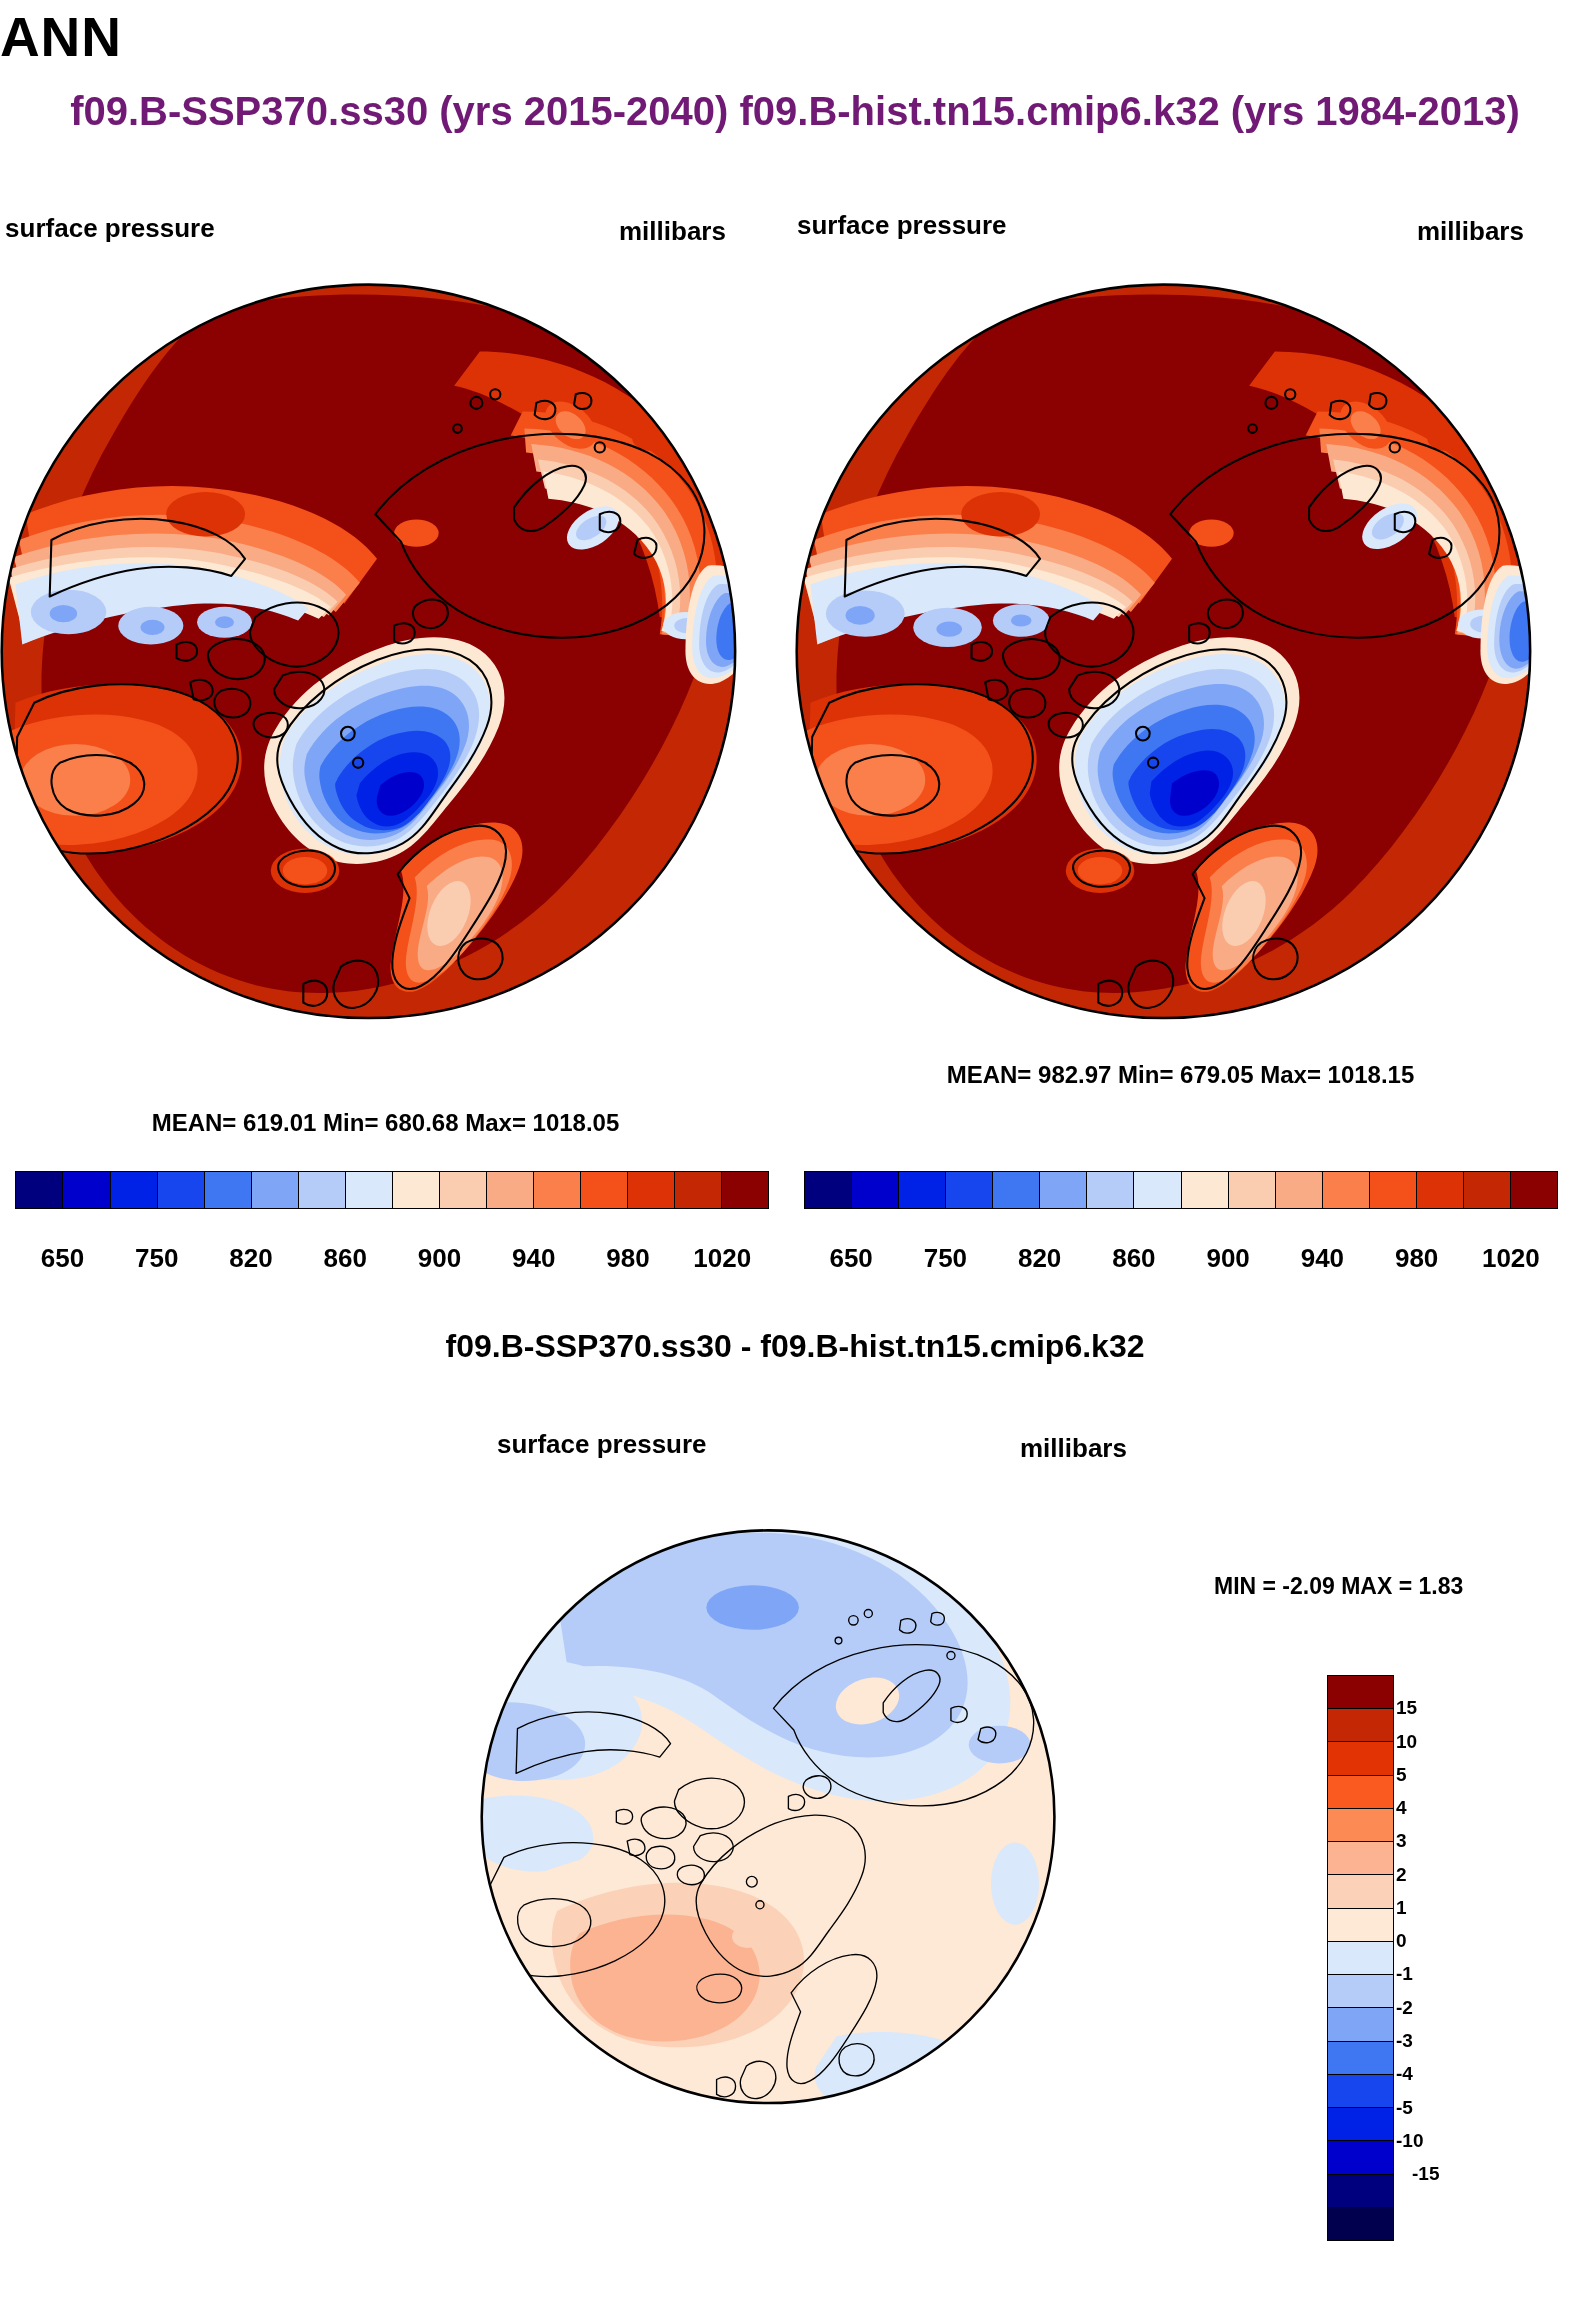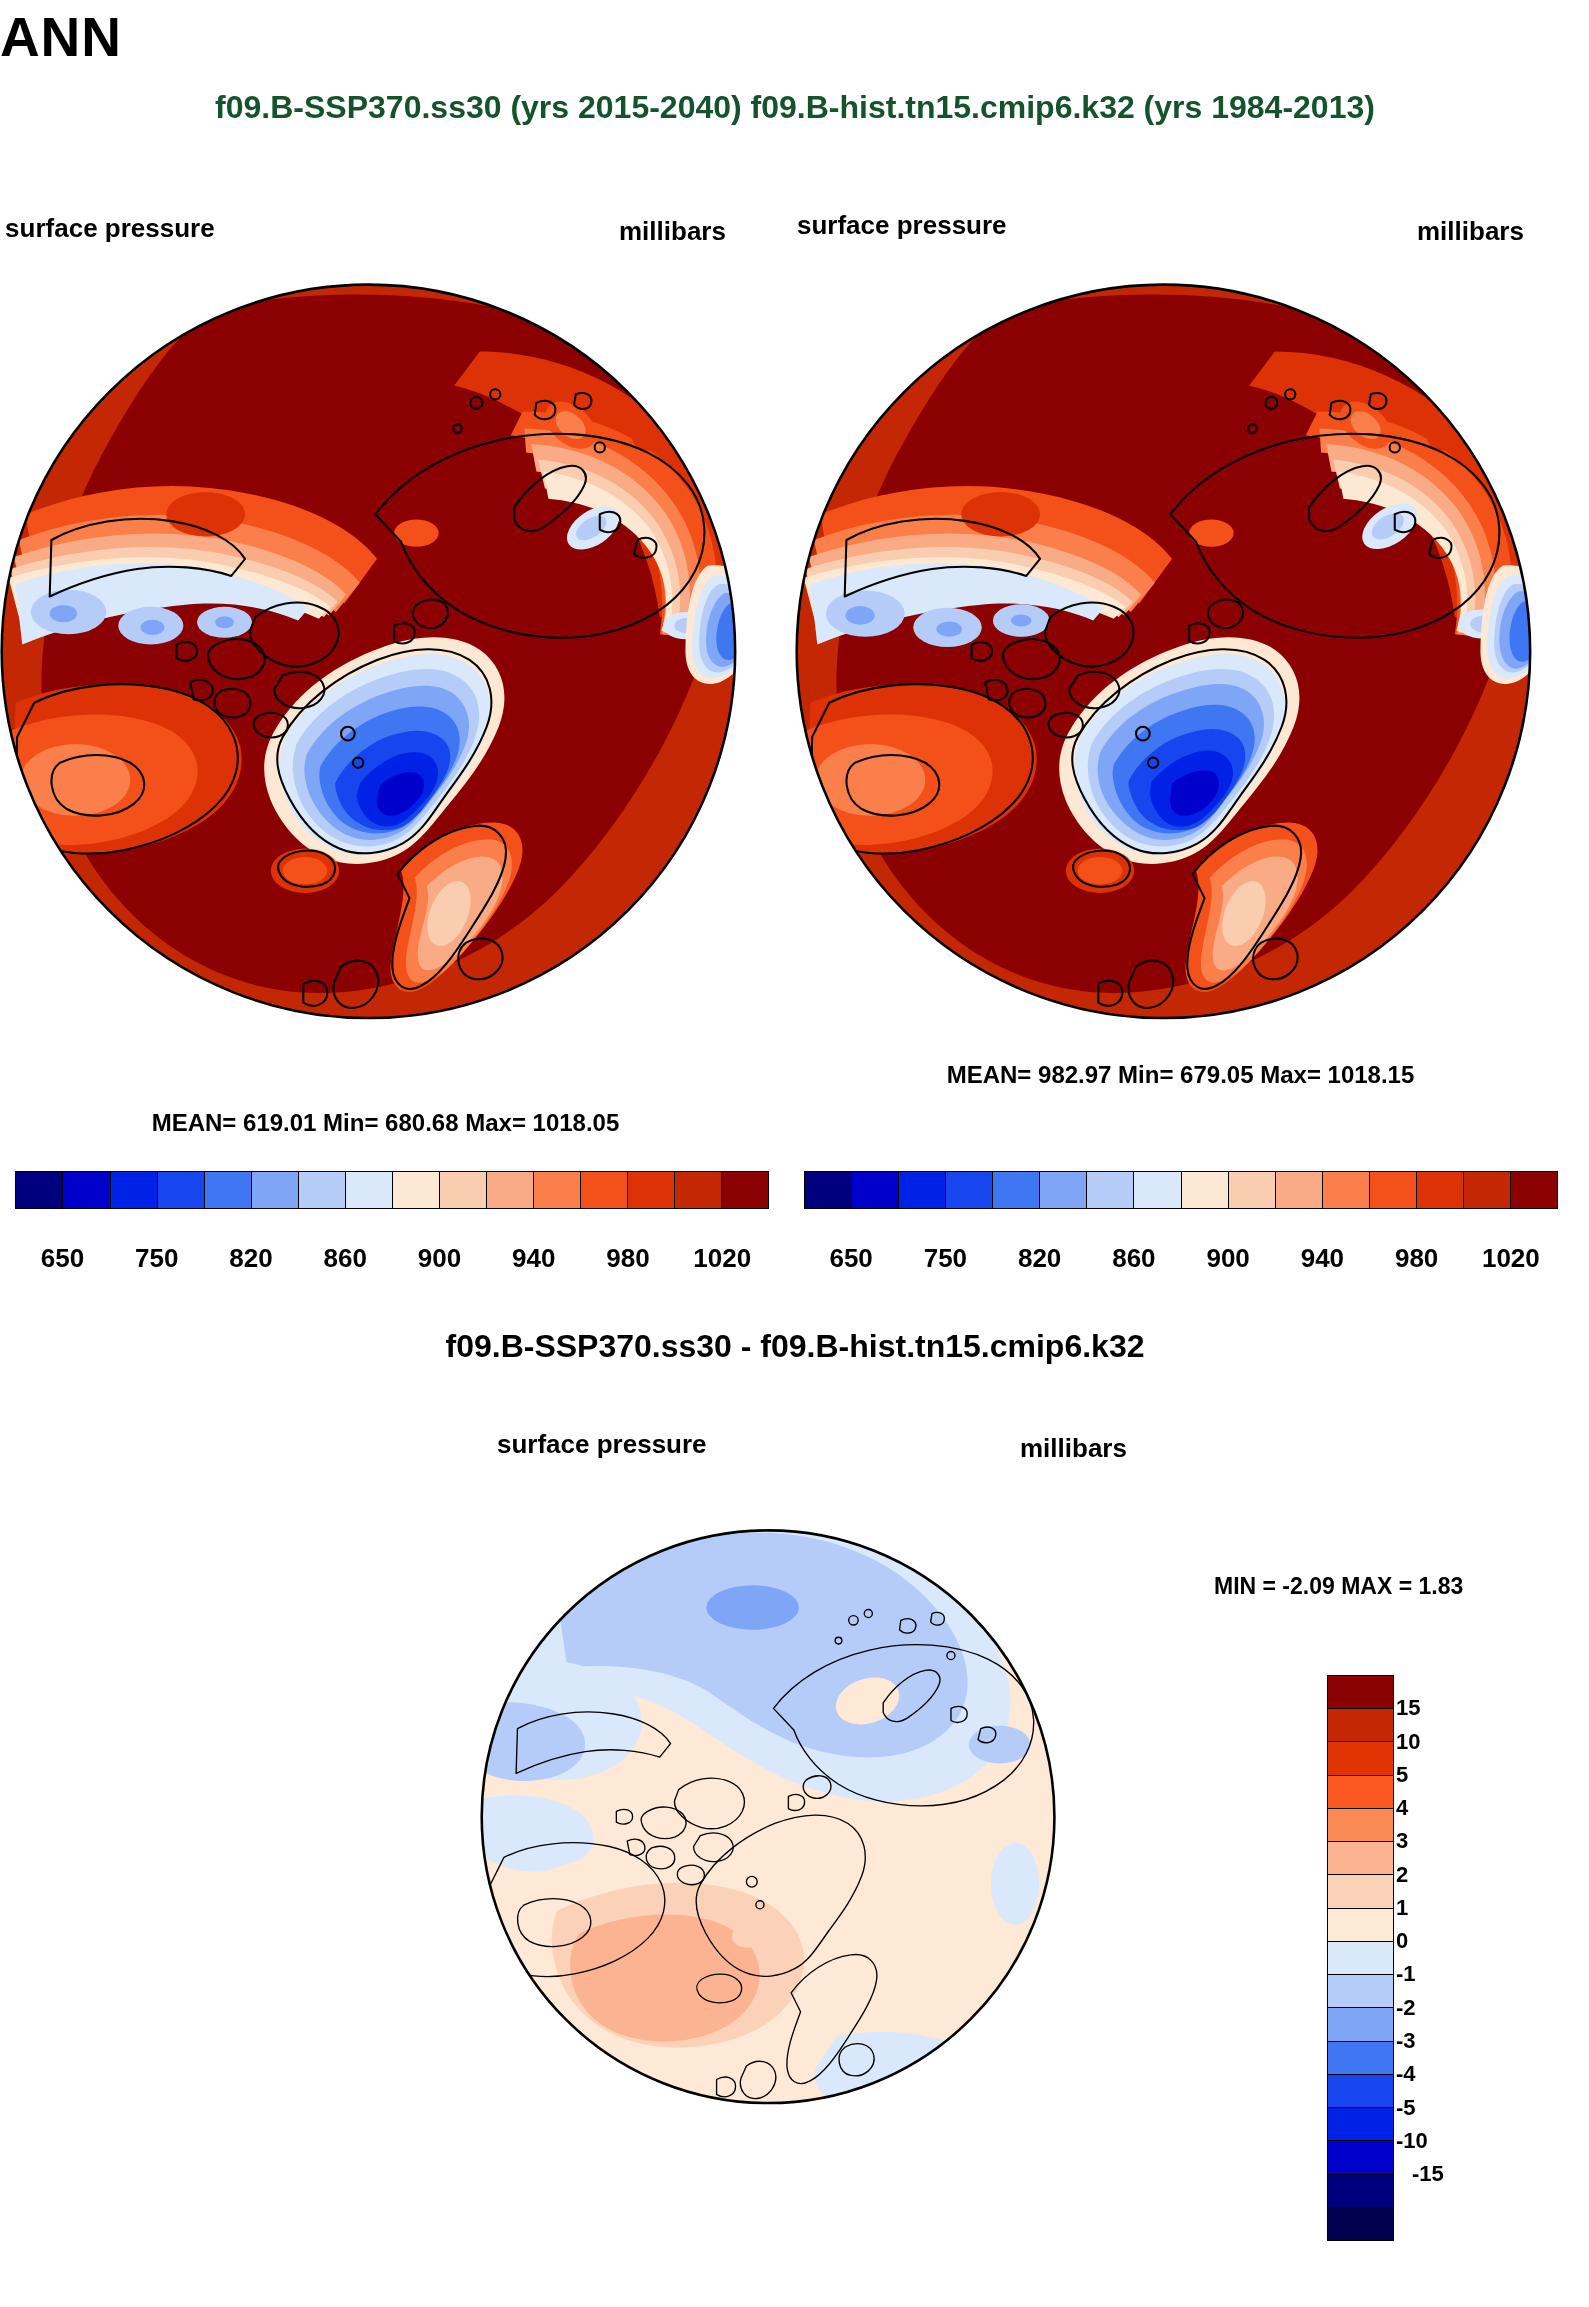--- a/index.html
+++ b/index.html
@@ -3,39 +3,39 @@
 <meta charset="utf-8">
 <style>
   html,body{margin:0;padding:0;background:#ffffff;}
   body{width:1590px;height:2307px;position:relative;
        font-family:"Liberation Sans","DejaVu Sans",sans-serif;
        -webkit-font-smoothing:antialiased;overflow:hidden;}
   .abs{position:absolute;}
   .ttl-main{left:0;top:5.1px;width:1590px;text-align:left;
             font-size:55px;font-weight:bold;letter-spacing:0.9px;color:#000;}
   .ttl-sub{left:0;top:89px;width:1590px;text-align:center;
-           font-size:32px;font-weight:bold;color:#14532d;white-space:nowrap;}
+           font-size:40px;font-weight:bold;color:#701a75;white-space:nowrap;}
   .ttl-diff{left:0;top:1328px;width:1590px;text-align:center;
             font-size:32px;font-weight:bold;color:#000;}
   .lbl{font-size:26px;font-weight:bold;color:#000;white-space:nowrap;}
   .stats{font-size:24px;font-weight:bold;color:#000;white-space:nowrap;text-align:center;}
   .minmax{font-size:23px;font-weight:bold;color:#000;white-space:nowrap;}
   .cbar-wrap{position:absolute;}
   .cbar{display:flex;border:1.7px solid #000;box-sizing:border-box;}
   .cbar div{flex:1 1 0;height:100%;}
   .cbar-ticks{position:relative;height:38px;}
   .cbar-ticks span{position:absolute;top:0;font-size:26px;font-weight:bold;
                    color:#000;transform:translateX(-50%);white-space:nowrap;margin-top:24px;}
   .vbar-wrap{position:absolute;}
   .vbar{border:1.7px solid #000;box-sizing:border-box;display:flex;
         flex-direction:column;}
   .vbar div{flex:1 1 0;width:100%;border-bottom:1.7px solid #000;box-sizing:border-box;}
   .vbar div:last-child{border-bottom:none;}
   .vbar-ticks{position:absolute;left:69px;top:0;height:100%;width:111px;}
-  .vbar-ticks span{position:absolute;font-size:22px;font-weight:bold;color:#000;
+  .vbar-ticks span{position:absolute;font-size:19px;font-weight:bold;color:#000;
                    transform:translateY(-50%);}
   svg{display:block;}
 </style>
 </head>
 <body>
 
 <div class="abs ttl-main">ANN</div>
 <div class="abs ttl-sub">f09.B-SSP370.ss30 (yrs 2015-2040)  f09.B-hist.tn15.cmip6.k32 (yrs 1984-2013)</div>
 
 <div class="abs lbl" style="left:5.1px;top:213px;">surface pressure</div>

